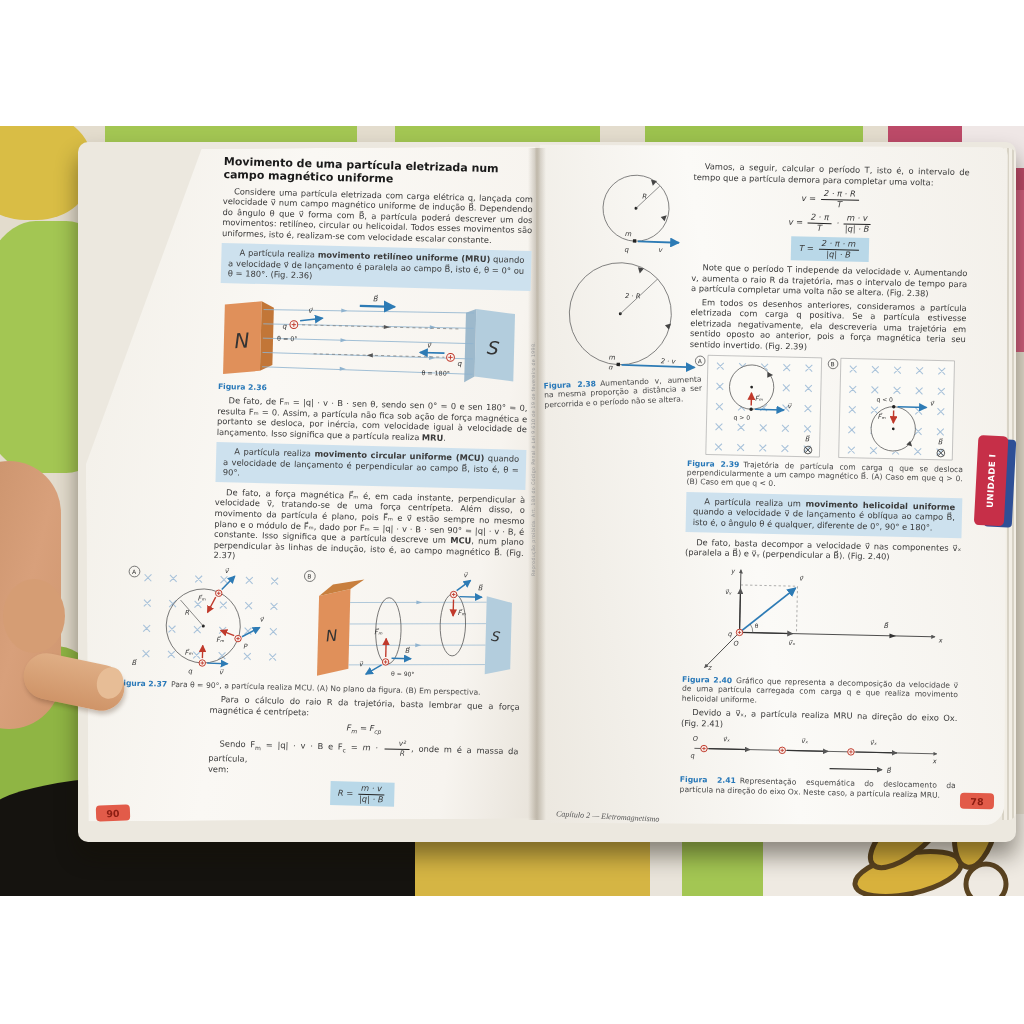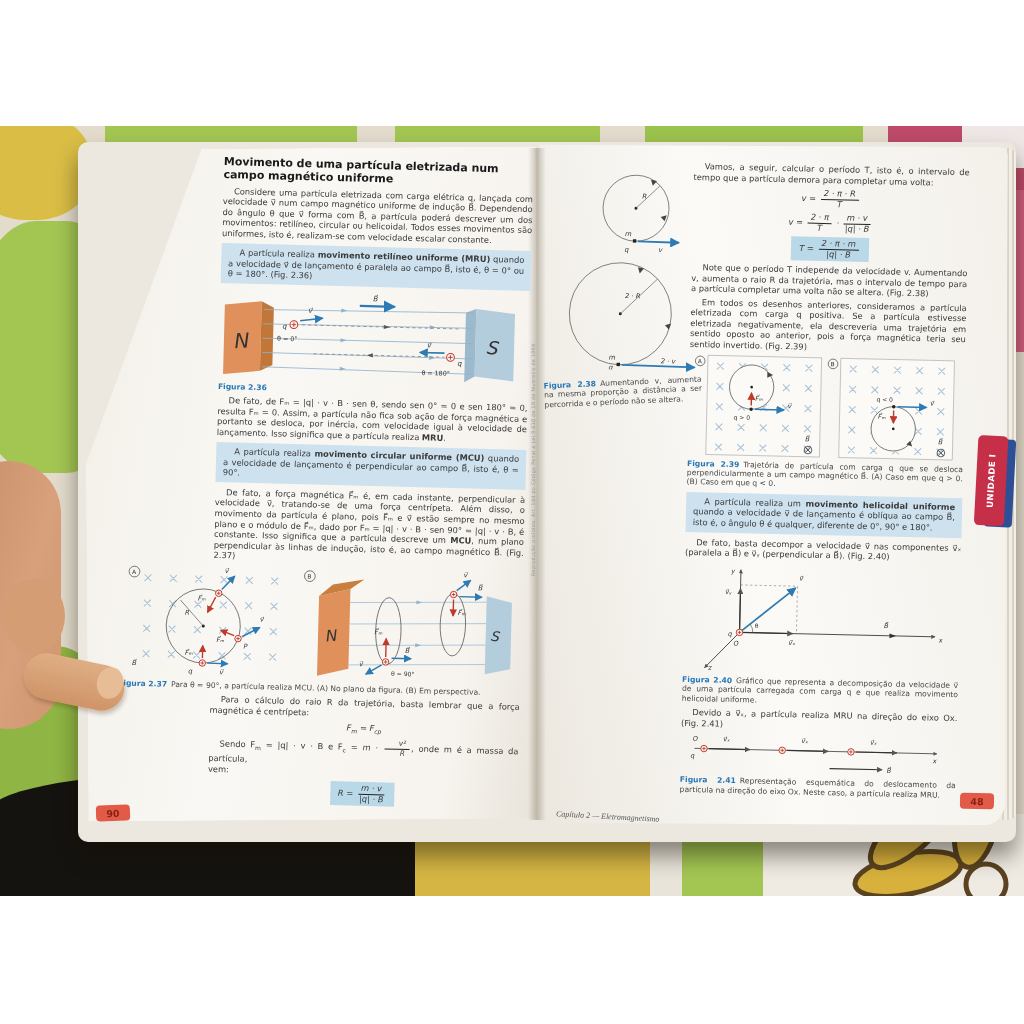--- a/index.html
+++ b/index.html
@@ -437,21 +437,21 @@
       <line x1="177" y1="18" x2="220" y2="18" stroke="#333" stroke-width="1.2" marker-end="url(#ad)"></line>
       <text class="svgl" x="192" y="10">v⃗ₓ</text>
       <line x1="150" y1="36" x2="205" y2="36" stroke="#333" stroke-width="1.2" marker-end="url(#ad)"></line>
       <text class="svgl" x="210" y="39">B⃗</text>
     </svg>
     <div class="figcap"><span class="figlabel">Figura 2.41</span><span>Representação esquemática do deslocamento da partícula na direção do eixo Ox. Neste caso, a partícula realiza MRU.</span></div>
   </div>
 
   <div id="footer">Capítulo 2 — Eletromagnetismo</div>
   <div class="badge" style="left:96px;top:679px;transform:rotate(-2deg);">90</div>
-  <div class="badge" style="left:960px;top:667px;transform:rotate(1deg);">48</div>
+  <div class="badge" style="left:960px;top:667px;transform:rotate(1deg);">78</div>
   <div id="unit-tab">
     <div class="blue"></div>
     <div class="red">
         <span>UNIDADE I</span>
       </div>
   </div>
 
   <div id="hand">
     <div class="palm"></div>
     <div class="knuckle"></div>

